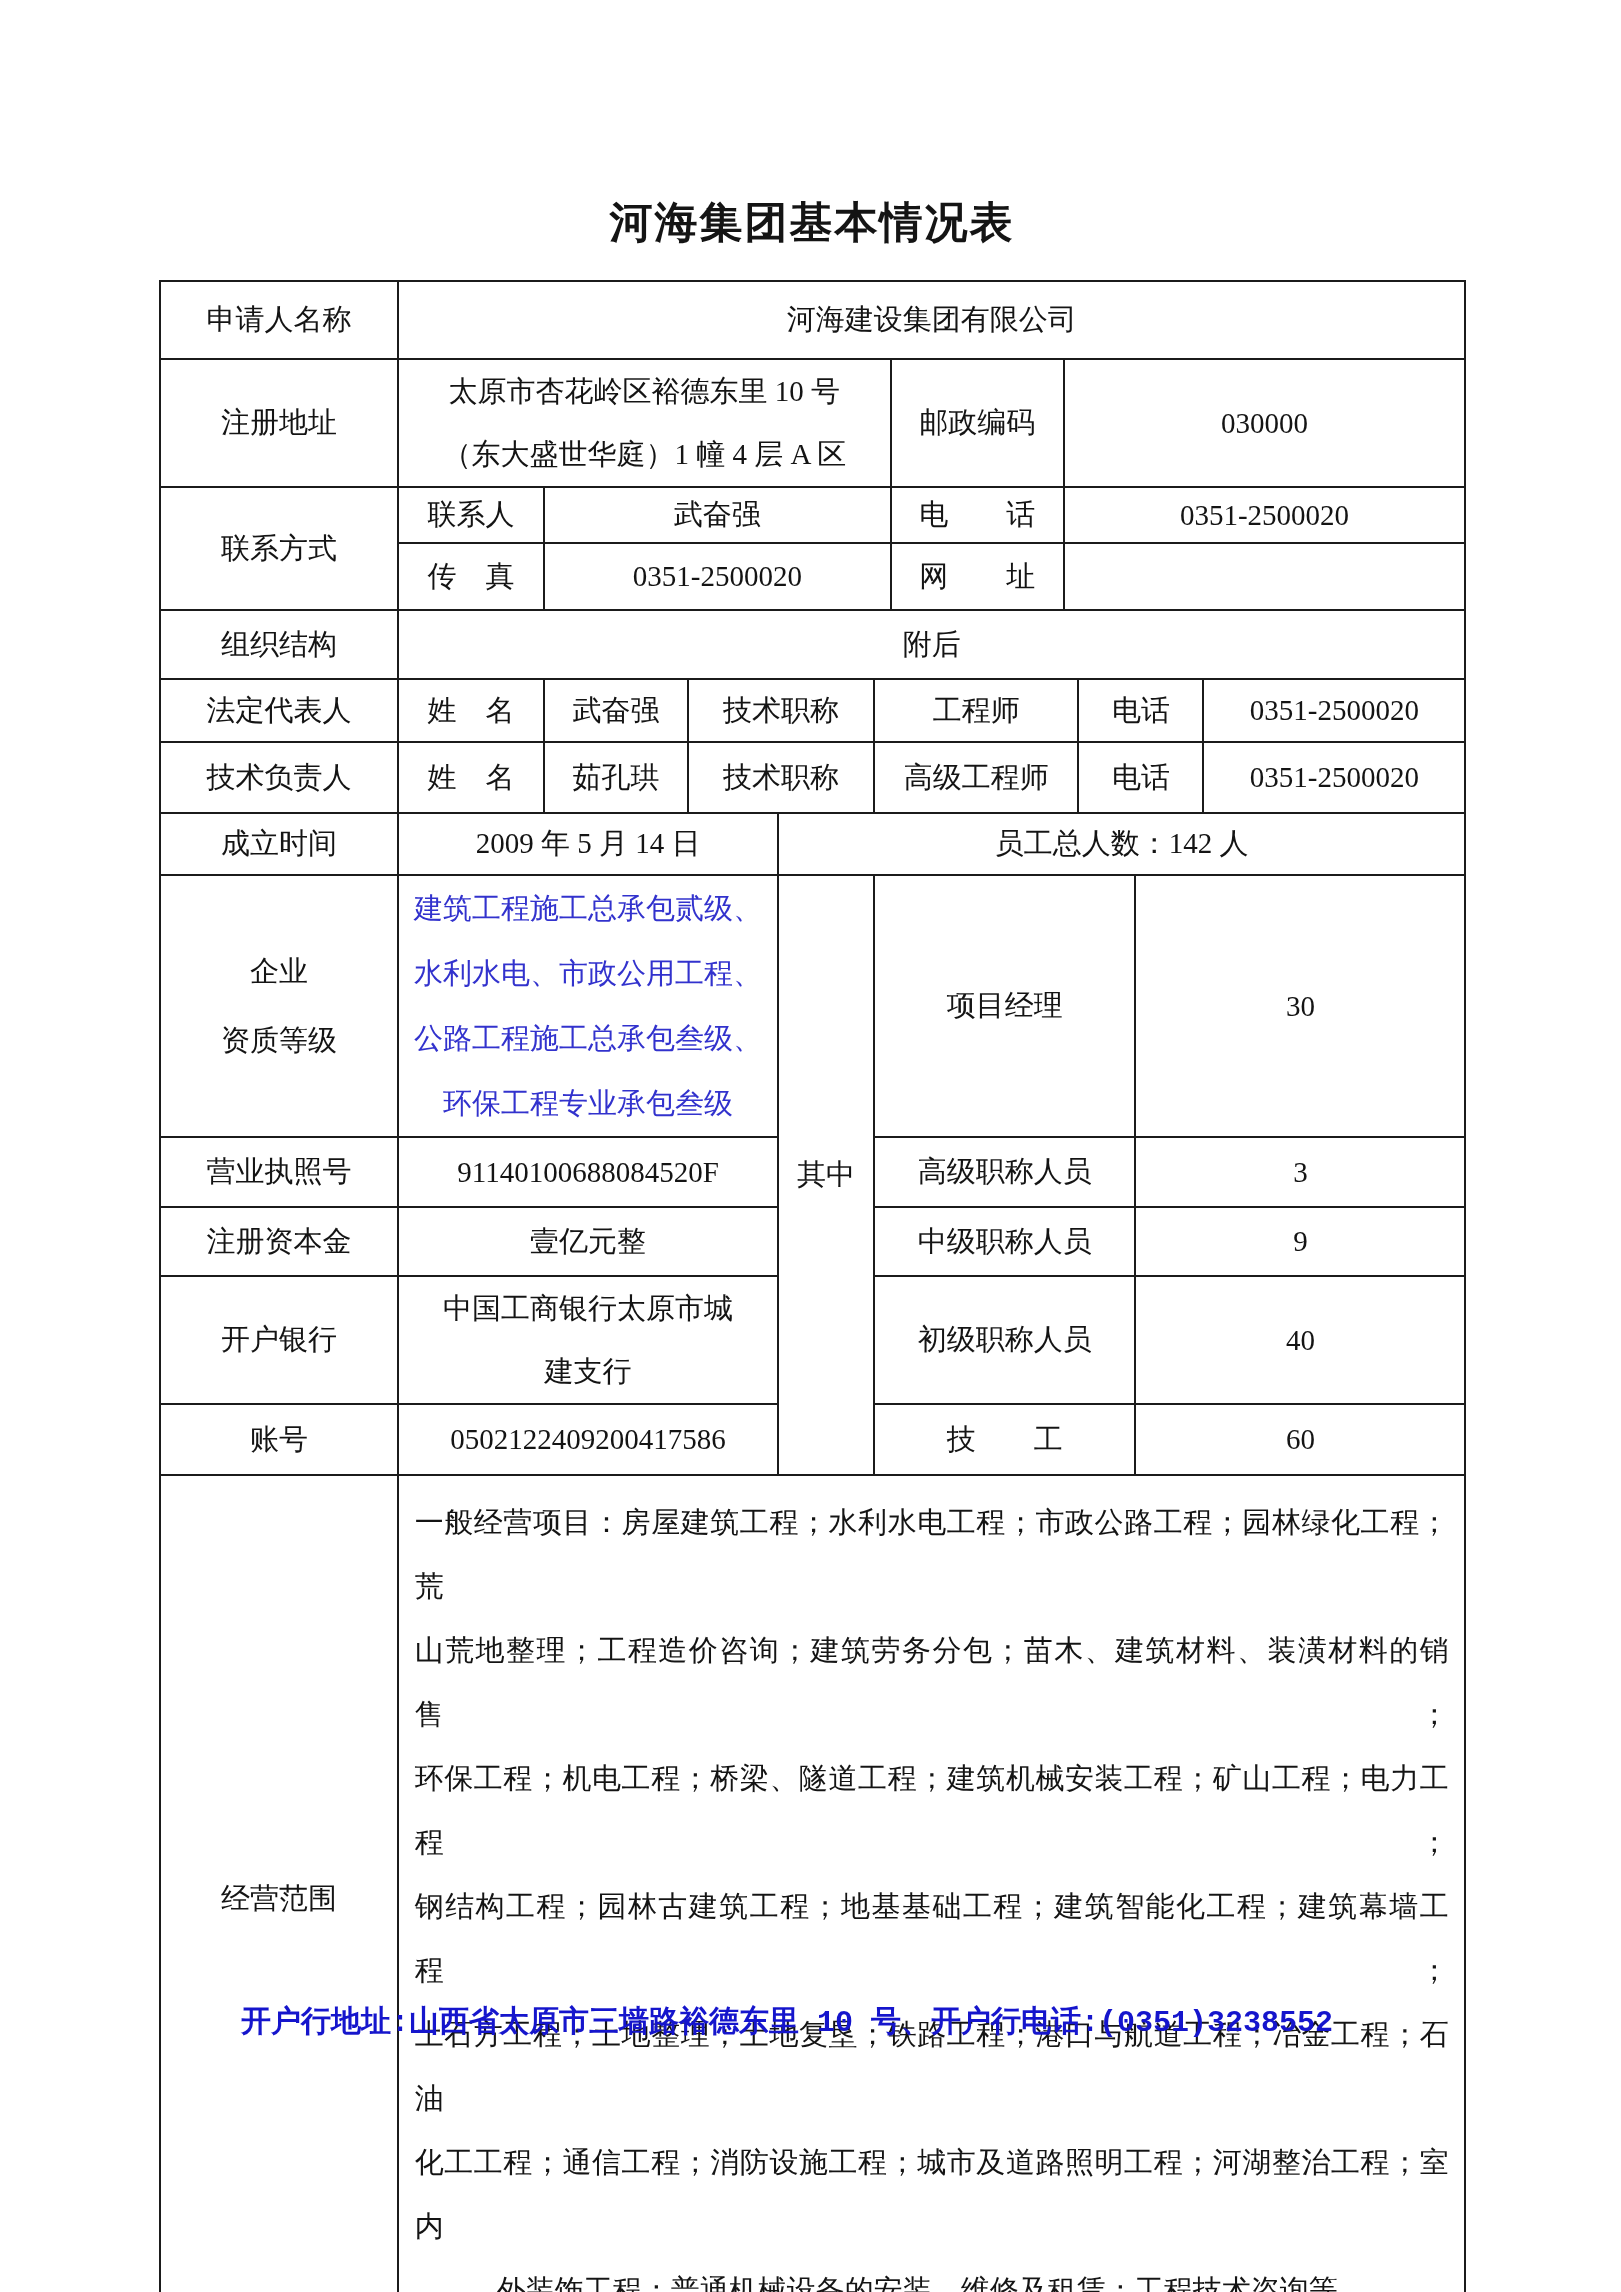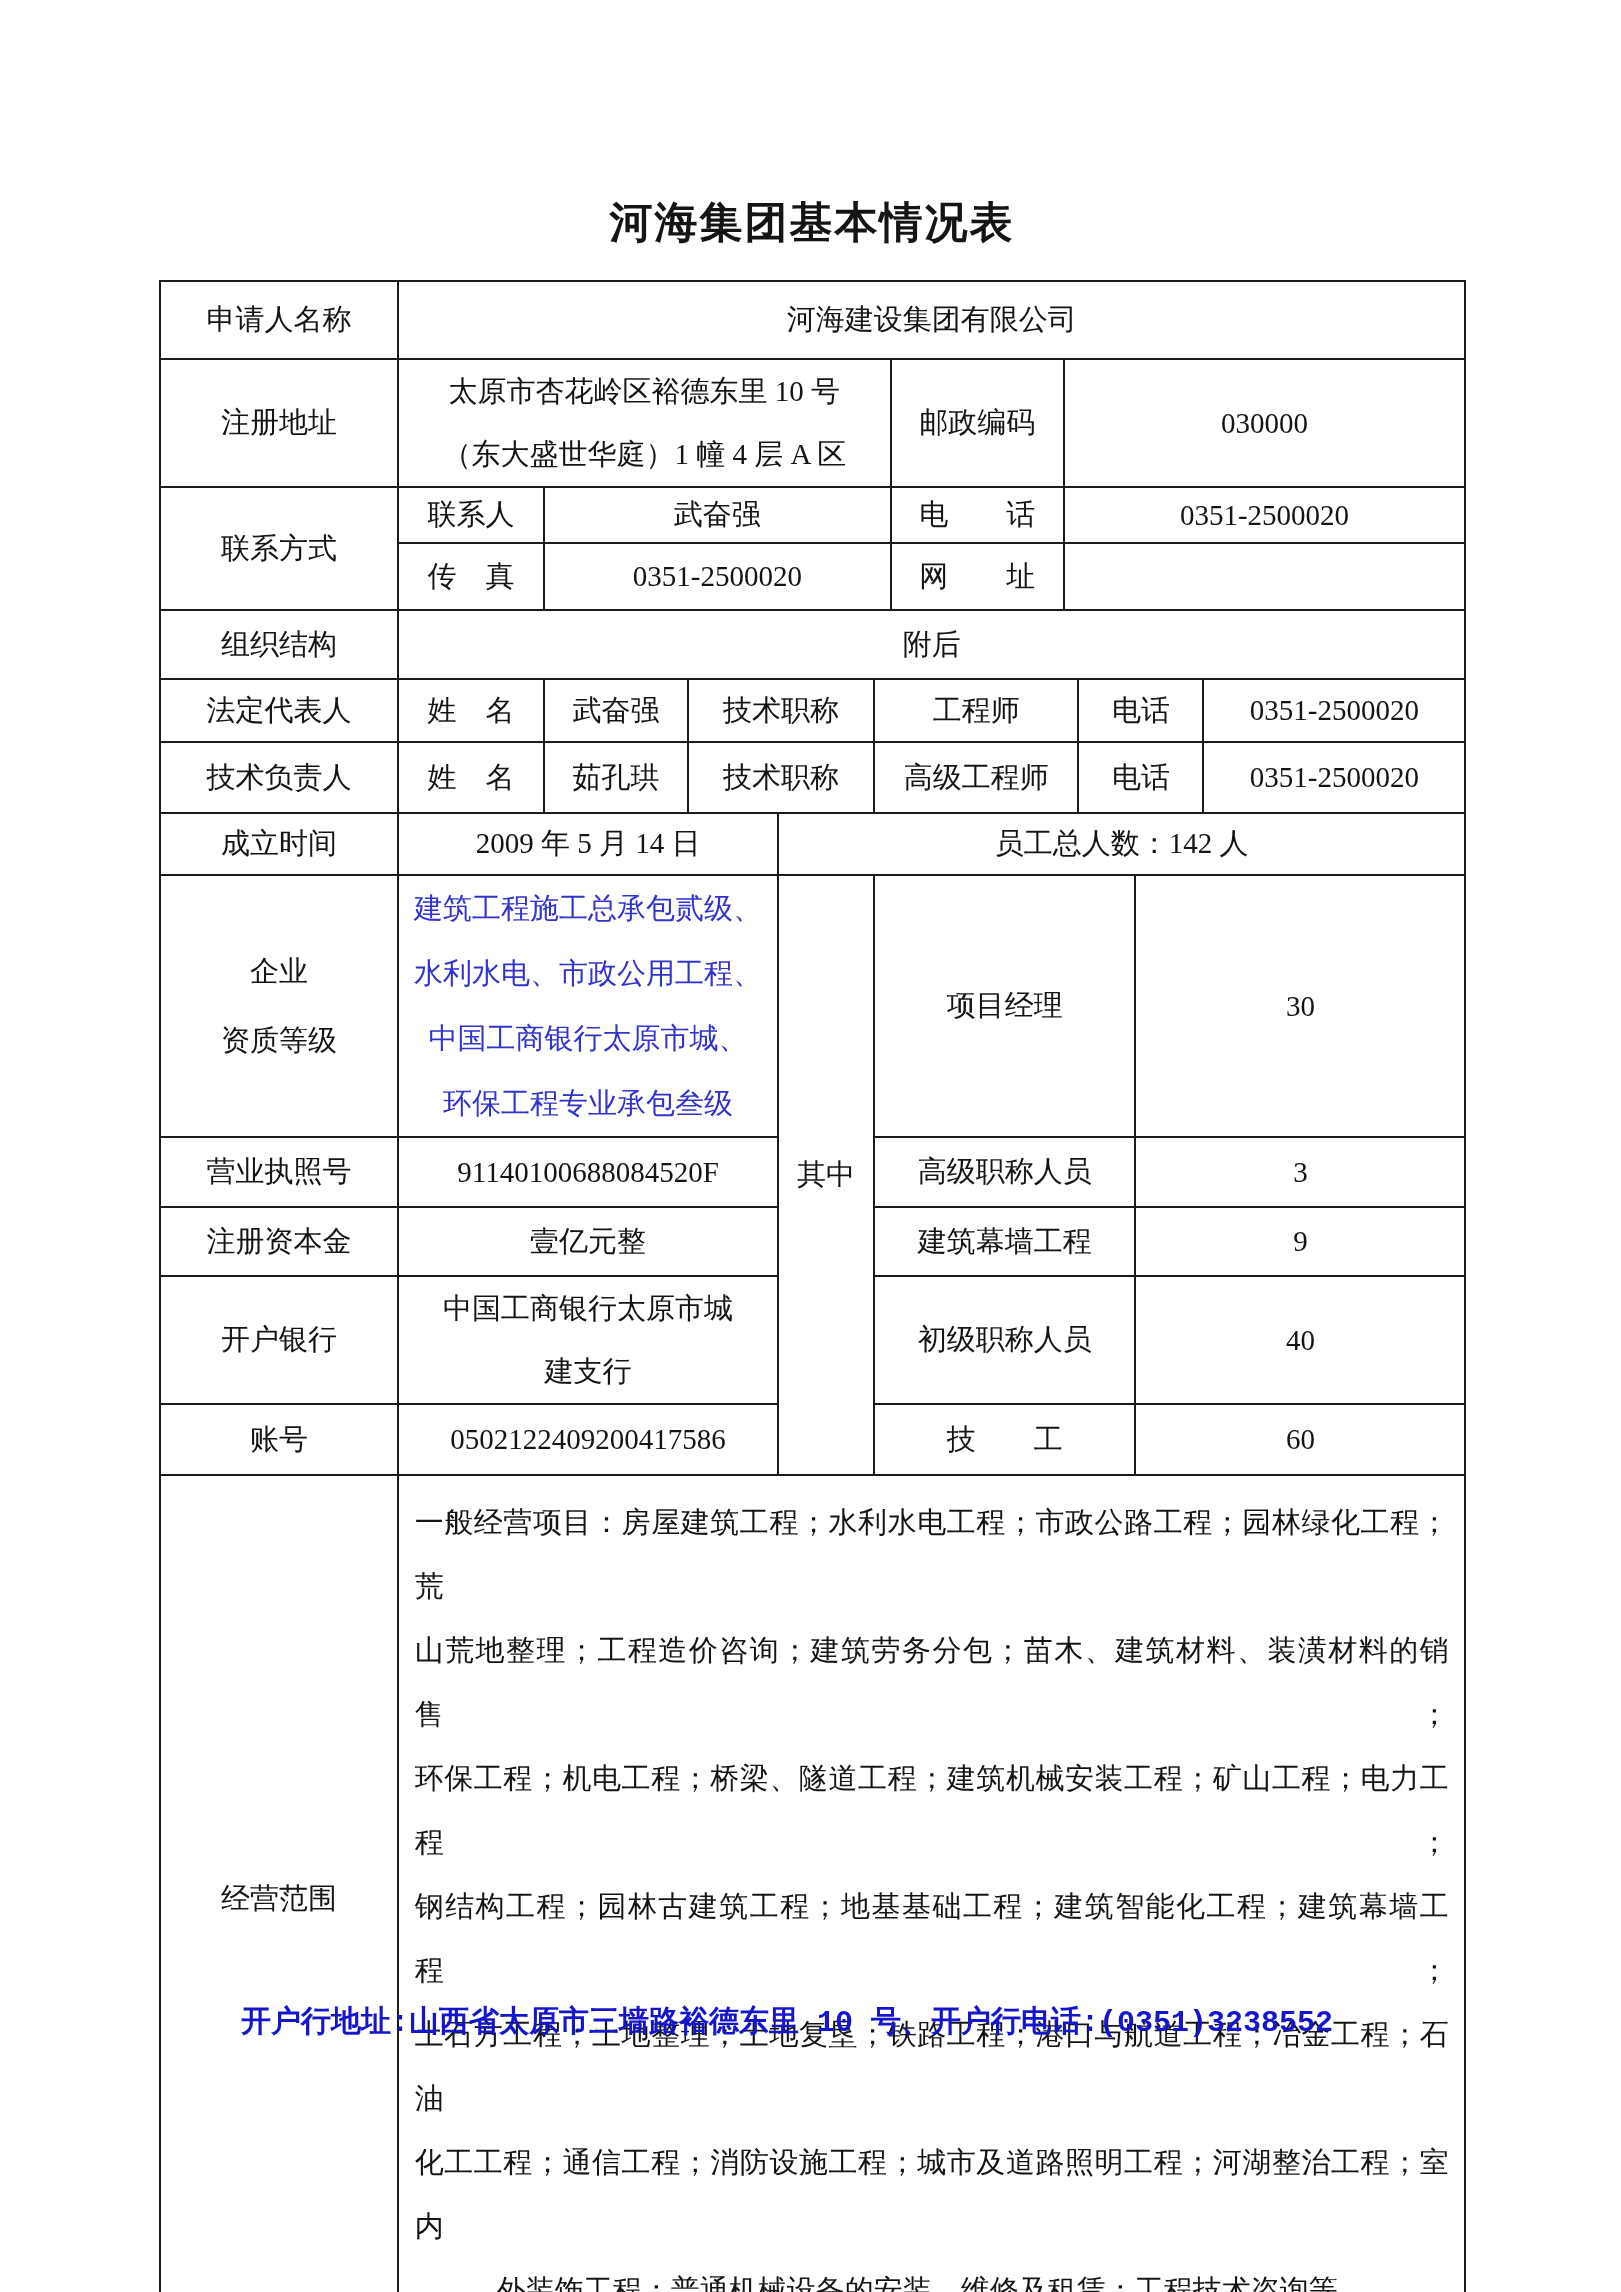--- a/index.html
+++ b/index.html
@@ -162,39 +162,39 @@
   </tr>
 
   <tr style="height:261px">
     <td class="label-2line">
       <div>企业</div>
       <div>资质等级</div>
     </td>
     <td colspan="3" class="qual-cell">
       <div>建筑工程施工总承包贰级、</div>
       <div>水利水电、市政公用工程、</div>
-      <div>中国工商银行太原市城、</div>
+      <div>公路工程施工总承包叁级、</div>
       <div>环保工程专业承包叁级</div>
     </td>
     <td rowspan="5">其中</td>
     <td colspan="4">项目经理</td>
     <td colspan="2">30</td>
   </tr>
 
   <tr style="height:70px">
     <td>营业执照号</td>
     <td colspan="3">91140100688084520F</td>
     <td colspan="4">高级职称人员</td>
     <td colspan="2">3</td>
   </tr>
 
   <tr style="height:69px">
     <td>注册资本金</td>
     <td colspan="3">壹亿元整</td>
-    <td colspan="4">建筑幕墙工程</td>
+    <td colspan="4">中级职称人员</td>
     <td colspan="2">9</td>
   </tr>
 
   <tr style="height:127px">
     <td>开户银行</td>
     <td colspan="3" class="two-line">
       <div>中国工商银行太原市城</div>
       <div>建支行</div>
     </td>
     <td colspan="4">初级职称人员</td>

